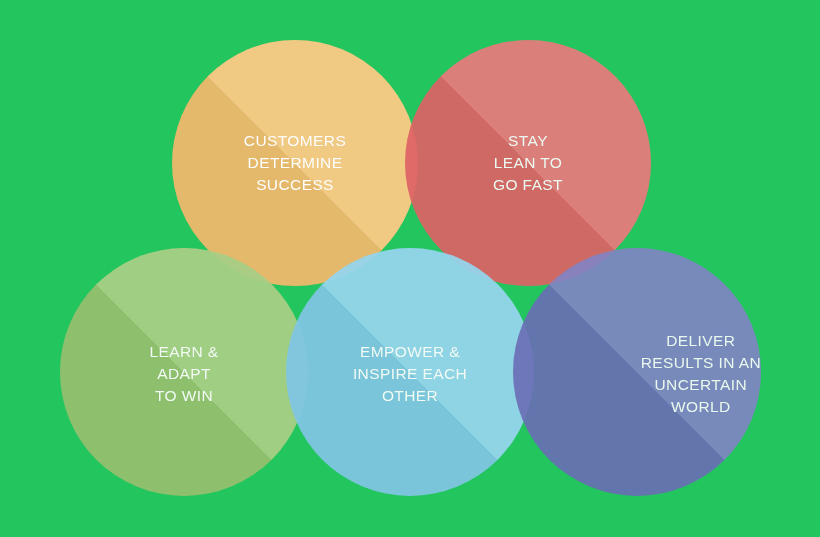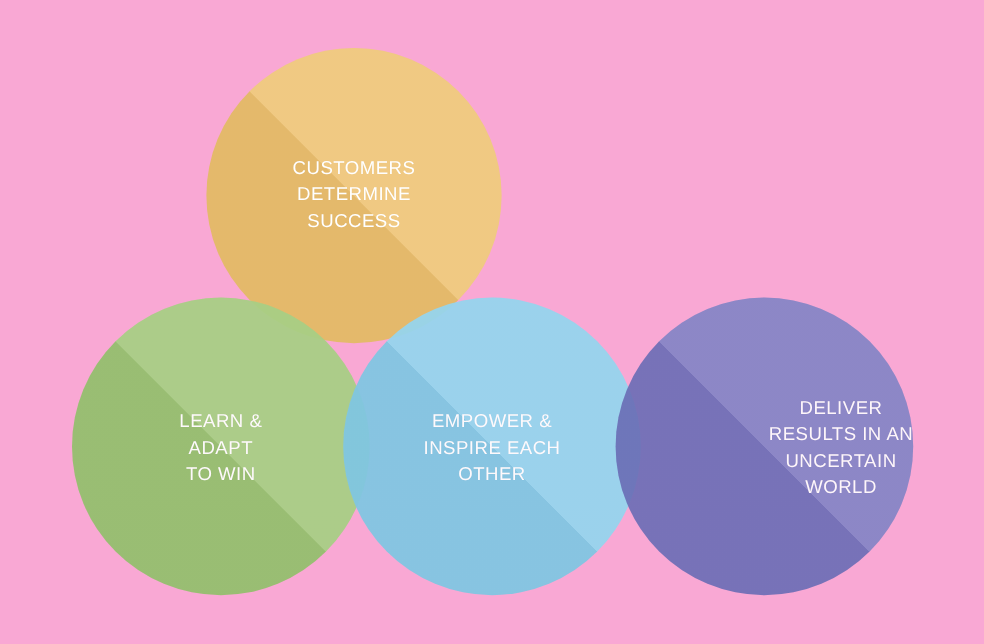--- a/index.html
+++ b/index.html
@@ -10,21 +10,21 @@
     width: 820px;
     height: 537px;
     background: #f4f4f4;
     font-family: "Liberation Sans", sans-serif;
     overflow: hidden;
   }
   #venn-stage {
     position: relative;
     width: 820px;
     height: 537px;
-    background: #f9a8d4;
+    background: #22c55e;
   }
   .venn-circle {
     position: absolute;
     border-radius: 50%;
     display: flex;
     align-items: center;
     justify-content: center;
     box-sizing: border-box;
   }
   
@@ -93,20 +93,25 @@
 <body>
 
 <div id="venn-stage">
 
   <div class="venn-circle" id="circle-customers">
     <span class="venn-label">CUSTOMERS
 DETERMINE
 SUCCESS</span>
   </div>
 
+  <div class="venn-circle" id="circle-lean">
+    <span class="venn-label">STAY
+LEAN TO
+GO FAST</span>
+  </div>
 
   <div class="venn-circle" id="circle-learn">
     <span class="venn-label">LEARN &amp;
 ADAPT
 TO WIN</span>
   </div>
 
   <div class="venn-circle" id="circle-empower">
     <span class="venn-label">EMPOWER &amp;
 INSPIRE EACH

